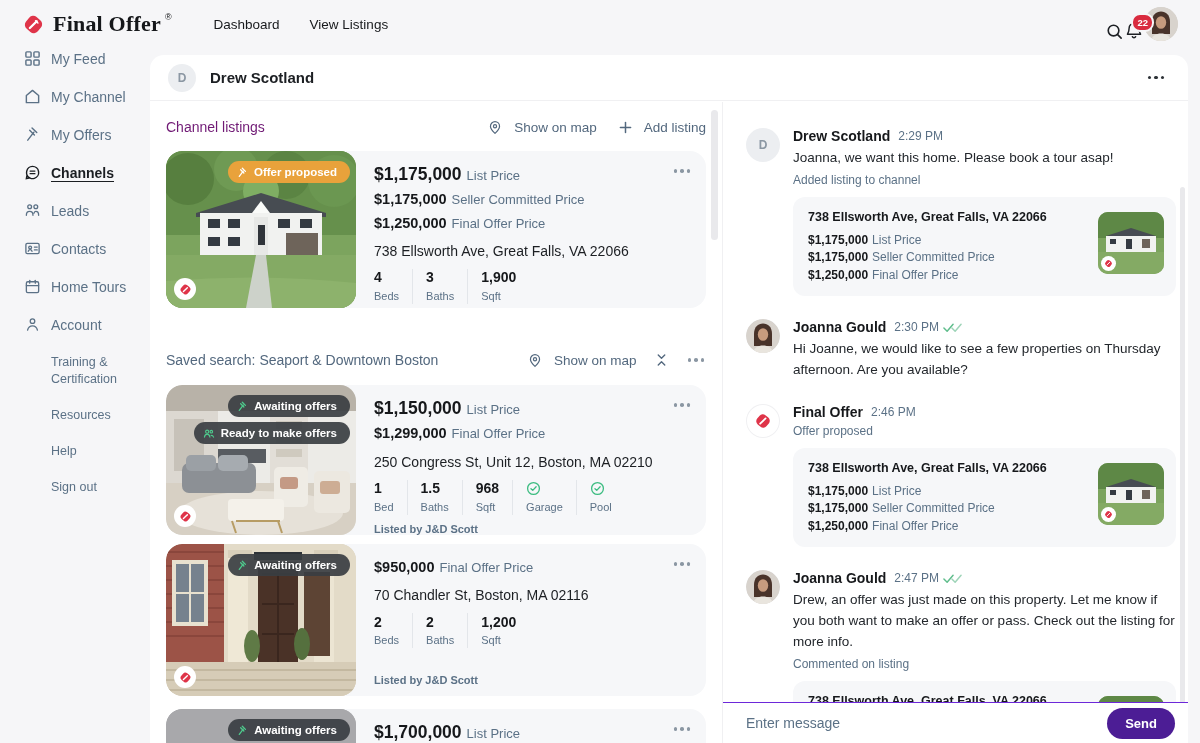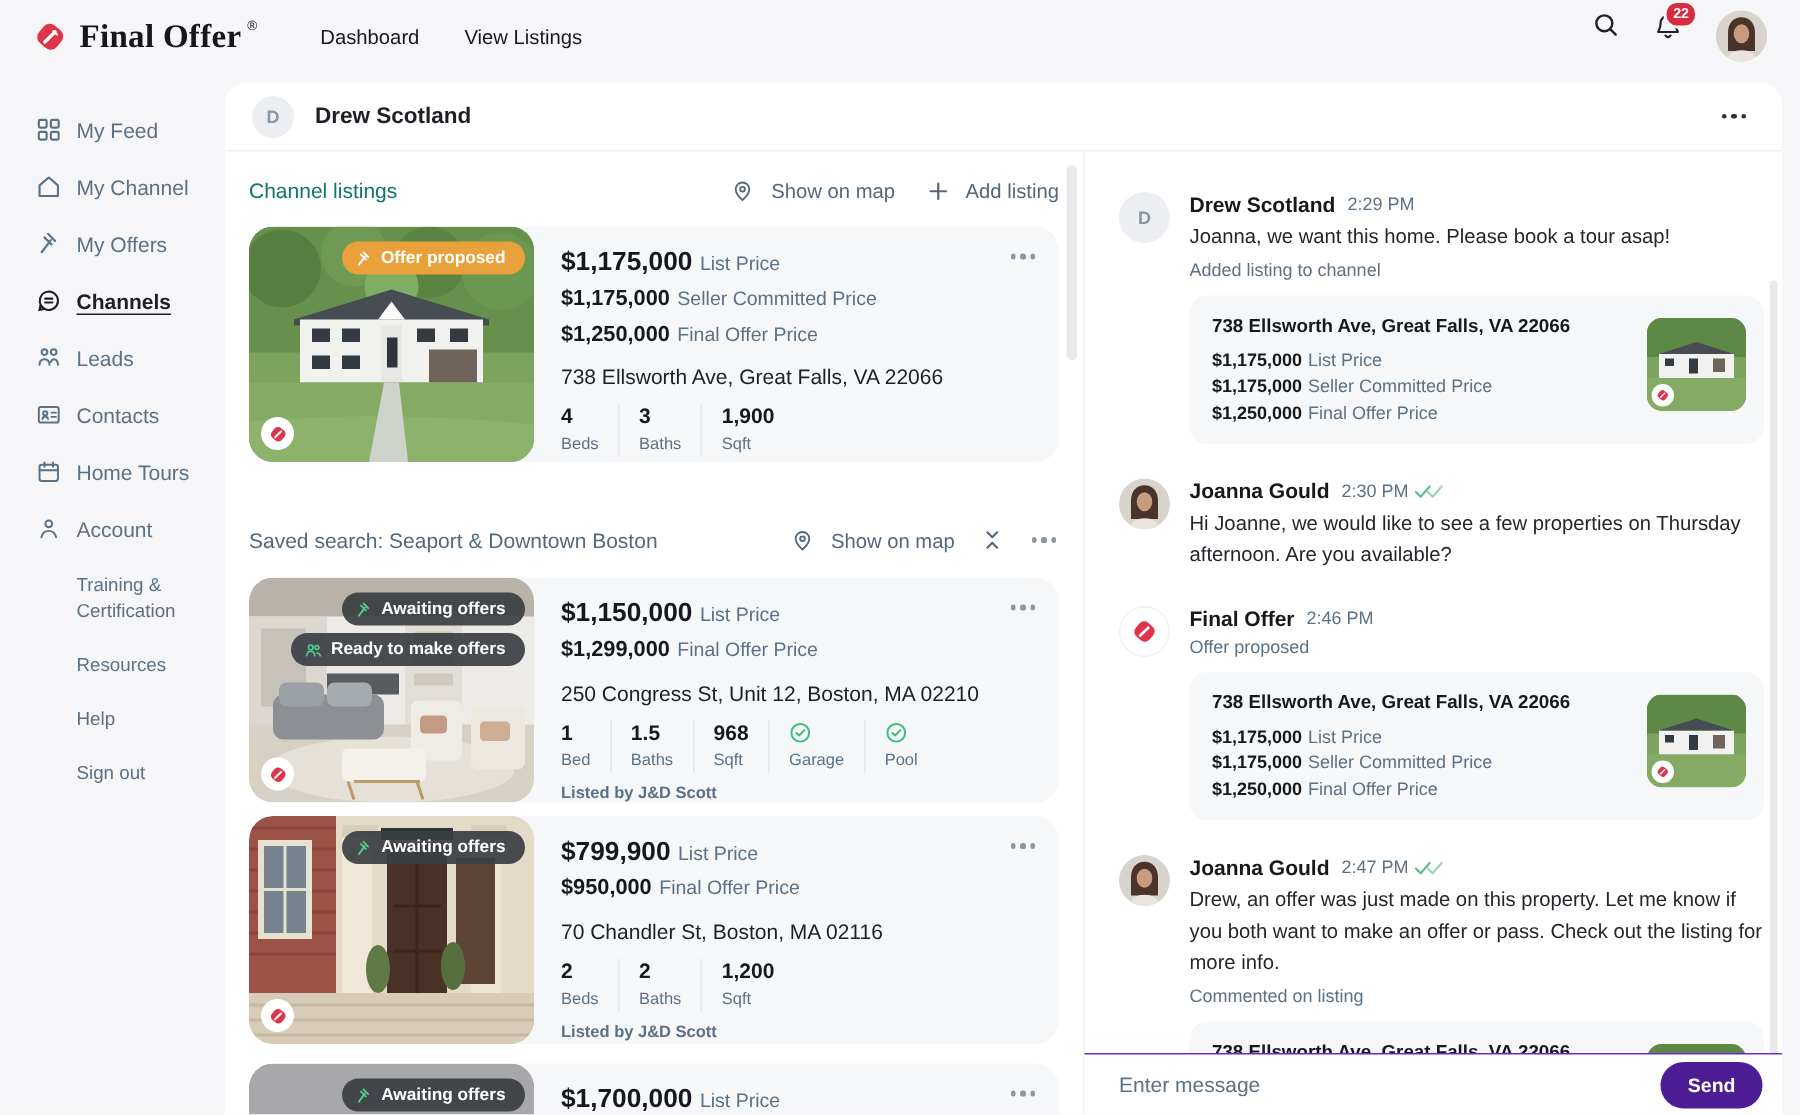--- a/index.html
+++ b/index.html
@@ -7,48 +7,48 @@
   body { font-family:"Liberation Sans", sans-serif; background:#f6f6f8; overflow:hidden; position:relative; color:#1c1f23; }
   svg { display:block; }
 
   
   .topbar { position:absolute; left:0; top:0; right:0; height:48px; display:flex; align-items:center; padding:0 22px; }
   .brand { display:flex; align-items:center; gap:8px; }
   .brand-name { font-family:"Liberation Serif", serif; font-weight:bold; font-size:22px; letter-spacing:.2px; color:#15171a; }
   .brand-reg { font-size:9px; vertical-align:top; position:relative; top:-7px; color:#15171a; }
   .top-nav { display:flex; gap:30px; margin-left:42px; }
   .top-nav a { font-size:13.5px; color:#17191c; text-decoration:none; font-weight:500; cursor:pointer; }
-  .top-right { margin-left:auto; display:flex; align-items:flex-start; gap:22px; }
+  .top-right { margin-left:auto; display:flex; align-items:flex-end; }
   .icon-btn { position:relative; cursor:pointer; }
   .notif-badge { position:absolute; top:-7px; right:-10px; background:#d92b3f; color:#fff; font-size:9.5px; font-weight:bold; border-radius:9px; padding:2px 4px; min-width:18px; text-align:center; border:2px solid #f6f6f8; }
   .avatar-photo { width:34px; height:34px; border-radius:50%; overflow:hidden; background:#d6d2cc; cursor:pointer; }
 
   
-  .sidebar { position:absolute; left:0; top:60px; width:150px; bottom:0; padding:18px 0 0 24px; }
+  .sidebar { position:absolute; left:0; top:32px; width:150px; bottom:0; padding:18px 0 0 24px; }
   .side-item { display:flex; align-items:center; gap:10px; margin-bottom:21px; color:#5b7186; font-size:14px; cursor:pointer; }
   .side-item .lbl { white-space:nowrap; }
   .side-item.active { color:#1b1e22; font-weight:bold; }
   .side-item.active .lbl { text-decoration:underline; text-underline-offset:3px; }
   .side-secondary { margin-top:6px; padding-left:27px; }
   .side-secondary .sec-item { color:#5b7186; font-size:12.5px; margin-bottom:19px; cursor:pointer; line-height:1.35; }
 
   
   .main-panel { position:absolute; left:150px; top:55px; right:12px; bottom:0; background:#fff; border-radius:14px 14px 0 0; overflow:hidden; }
   .panel-header { height:46px; border-bottom:1px solid #f0f0f2; display:flex; align-items:center; padding:0 22px 0 18px; }
   .chan-avatar { width:28px; height:28px; border-radius:50%; background:#eceef1; color:#8b97a3; font-size:12px; font-weight:bold; display:flex; align-items:center; justify-content:center; }
   .chan-title { font-size:15px; font-weight:bold; margin-left:14px; }
   .dots { display:flex; gap:3px; cursor:pointer; padding:6px 2px; }
   .dots i { width:3.5px; height:3.5px; border-radius:50%; background:#2c3136; }
   .dots.gray i { background:#8b97a3; }
   .panel-header .dots { margin-left:auto; }
 
   
   .listings-col { position:absolute; left:0; top:47px; width:572px; bottom:0; padding:10px 16px 0 16px; overflow:hidden; }
   .list-toolbar { display:flex; align-items:center; height:30px; }
-  .list-toolbar .title { font-size:14px; color:#0f766e; }
+  .list-toolbar .title { font-size:14px; color:#701a75; }
   .toolbar-right { margin-left:auto; display:flex; align-items:center; gap:22px; }
   .tool-link { display:flex; align-items:center; gap:12px; font-size:13.5px; color:#53687e; cursor:pointer; white-space:nowrap; }
   .saved-row { display:flex; align-items:center; height:24px; margin:40px 0 13px 0; }
   .saved-row .title { font-size:14px; color:#53687e;text-align:center; }
 
   .card { display:flex; background:#f6f7f9; border-radius:16px; margin-top:9px; overflow:hidden; position:relative; cursor:pointer; }
   .card-img { position:relative; flex:0 0 190px; border-radius:16px; overflow:hidden; }
   .card-img svg.scene { width:100%; height:100%; }
   .badge-stack { position:absolute; top:10px; right:6px; display:flex; flex-direction:column; align-items:flex-end; gap:5px; }
   .badge { display:flex; align-items:center; gap:6px; border-radius:14px; padding:5px 13px 5px 9px; font-size:11.5px; font-weight:bold; color:#fff; white-space:nowrap; }
@@ -496,21 +496,20 @@
               <path d="M8.2 15.6 L15.4 8.6" stroke="#fff" stroke-width="2.6" stroke-linecap="round"></path>
             </svg>
         </span>
       </div>
       <div class="card-body">
         <div class="dots gray">
             <i></i>
             <i></i>
             <i></i>
           </div>
-        <div class="price-row"><span class="price-main">$799,900</span><span class="price-lbl">List Price</span></div>
         <div class="price-row"><span class="price-sub">$950,000</span><span class="price-lbl">Final Offer Price</span></div>
         <div class="addr">70 Chandler St, Boston, MA 02116</div>
         <div class="stats">
           <span class="stat"><span class="v">2</span><span class="l">Beds</span></span>
           <span class="stat"><span class="v">2</span><span class="l">Baths</span></span>
           <span class="stat"><span class="v">1,200</span><span class="l">Sqft</span></span>
         </div>
         <div class="card-footer">
             <span>Listed by J&amp;D Scott</span>
           </div>

